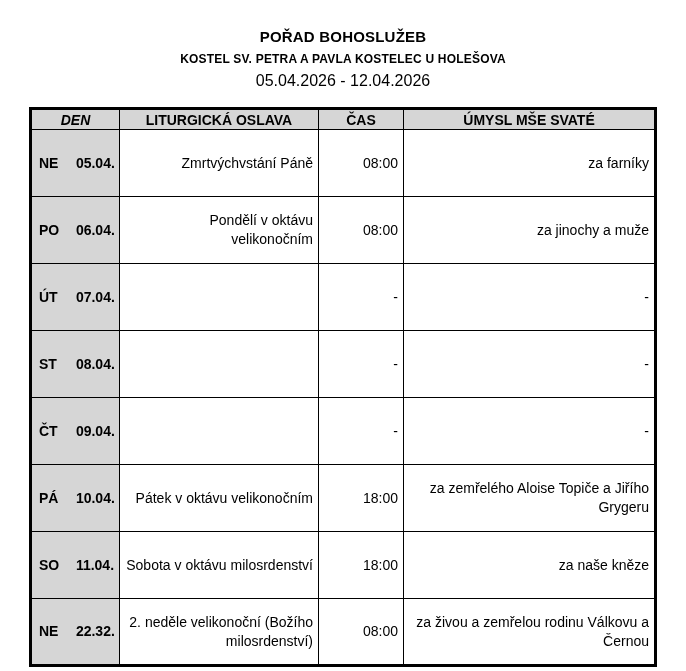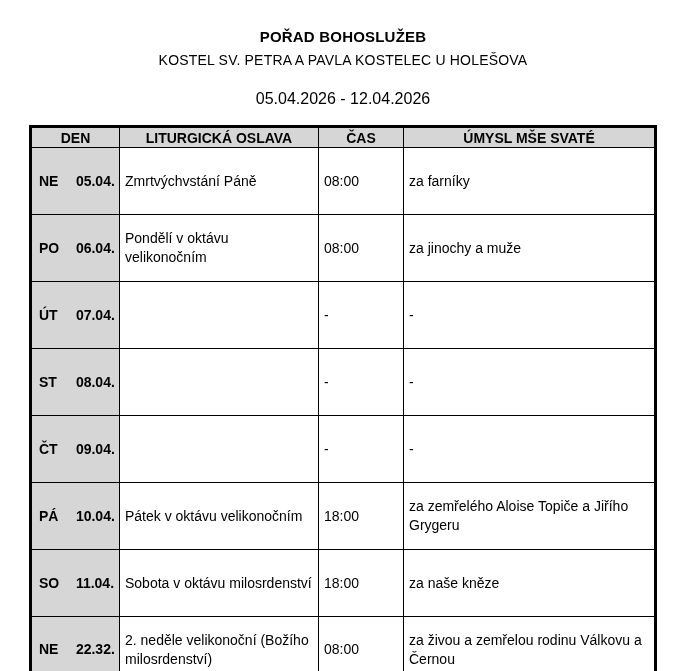--- a/index.html
+++ b/index.html
@@ -15,24 +15,24 @@
     padding-top: 28px;
   }
   .title-block { text-align: center; }
   .doc-title {
     font-size: 15px;
     font-weight: bold;
     letter-spacing: 0.2px;
     margin-bottom: 7px;
   }
   .doc-subtitle {
-    font-size: 14px;
-    font-weight: normal;
+    font-size: 12px;
+    font-weight: bold;
     letter-spacing: 0.2px;
-    margin-bottom: 22px;
+    margin-bottom: 6px;
   }
   .doc-daterange {
     font-size: 16px;
     font-weight: normal;
   }
   table.schedule {
     border-collapse: collapse;
     table-layout: fixed;
     width: 628px;
     margin: 17px auto 0 auto;
@@ -43,36 +43,36 @@
     border: 1px solid #000;
     font-size: 14px;
     font-weight: bold;
     height: 21px;
     padding: 1px 2px;
     text-align: center;
   }
   .schedule td {
     border: 1px solid #000;
     font-size: 14px;
-    text-align: left;
+    text-align: right;
     vertical-align: middle;
     padding: 3px 5px;
     line-height: 1.35;
   }
   .schedule tbody tr { height: 67px; }
   td.day-cell {
     background: #d6d6d6;
     text-align: left;
     font-weight: bold;
     padding-left: 7px;
     white-space: nowrap;
   }
   td.day-cell .day-abbr { display: inline-block; min-width: 24px; }
   td.day-cell .day-date { display: inline-block; margin-left: 9px; }
-  .col-den   { width: 89px; }
+  .col-den   { width: 89px; font-style: italic; }
   .col-cel   { width: 199px; }
   .col-cas   { width: 85px; }
   .col-umysl { width: 252px; }
 </style>
 </head>
 <body>
 
 <div class="page">
 
   <div class="title-block">

